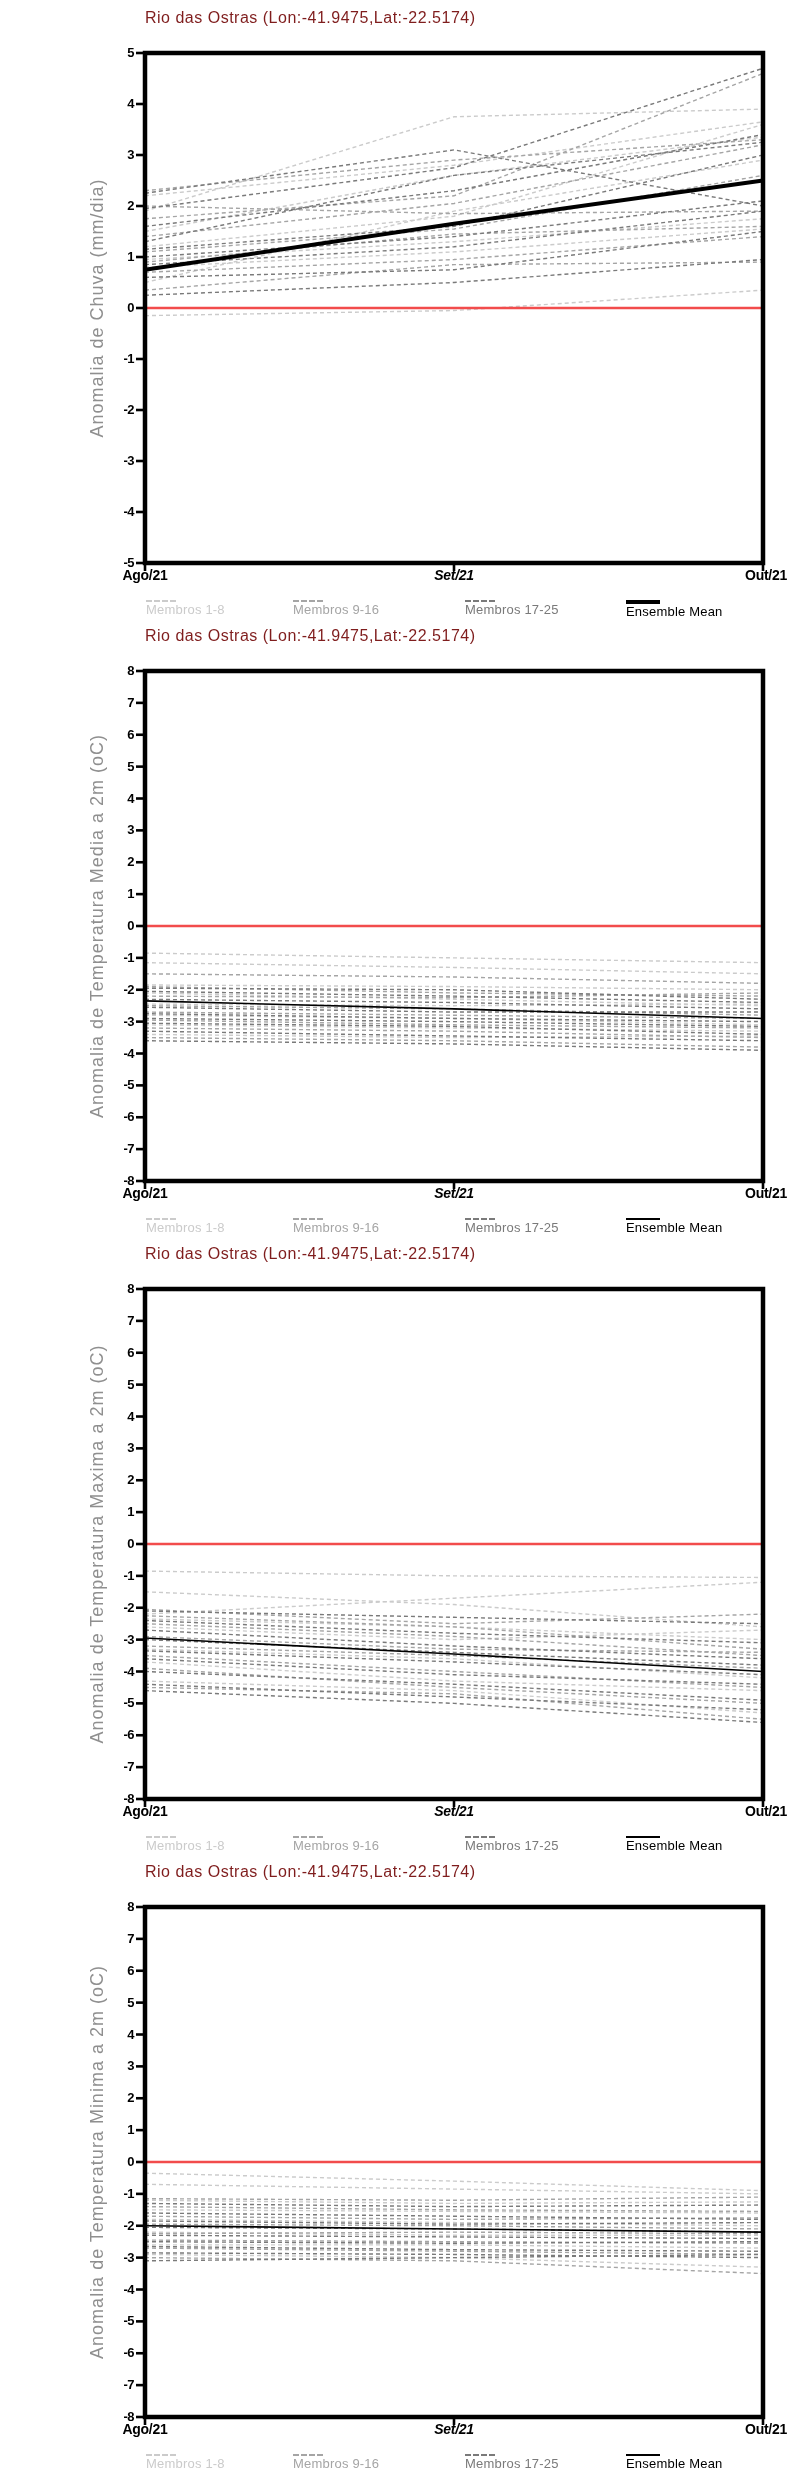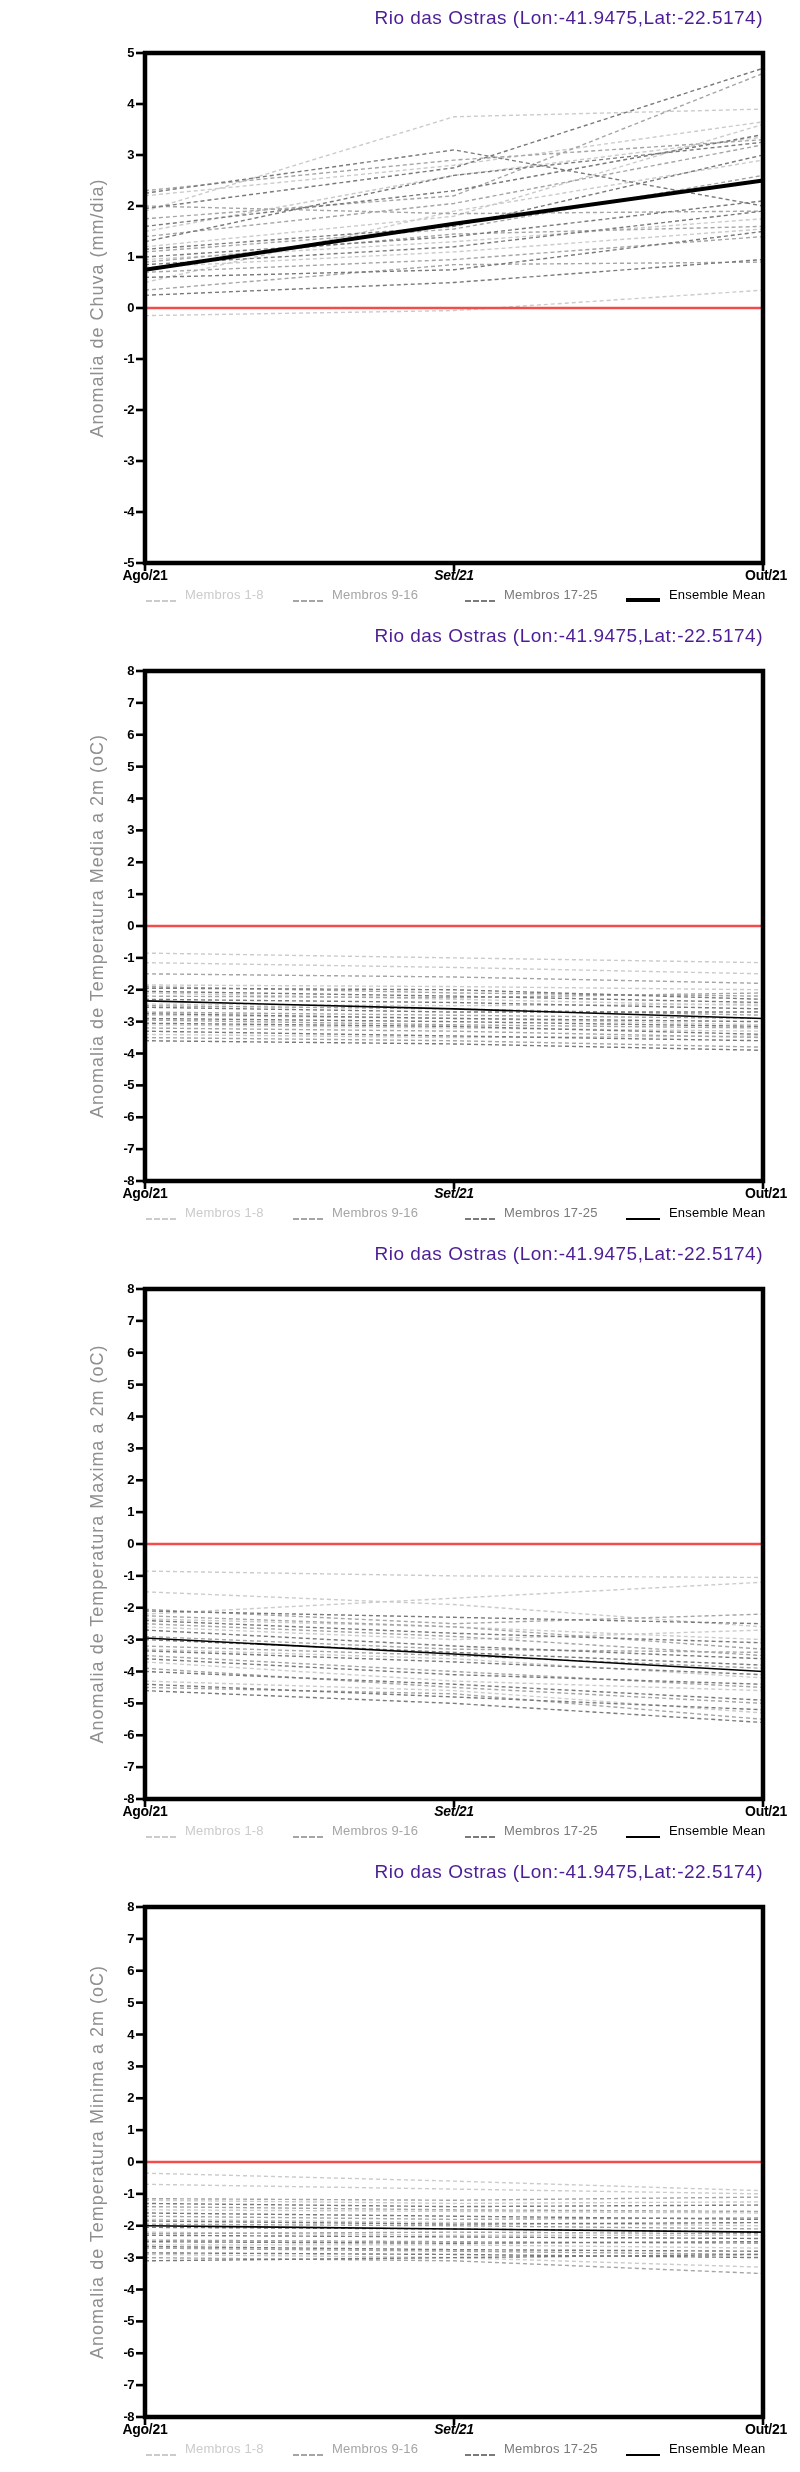--- a/index.html
+++ b/index.html
@@ -1,41 +1,41 @@
 <!DOCTYPE html>
 <html><head>
 <meta charset="utf-8">
 <style>
   html,body{margin:0;padding:0;background:#ffffff;}
   body{width:800px;font-family:"Liberation Sans", sans-serif;-webkit-font-smoothing:antialiased;}
   .page{width:800px;}
   .chart-block{position:relative;width:800px;height:618px;background:#ffffff;overflow:hidden;}
   .chart-title{
     position:absolute;left:145px;top:6px;width:618px;height:24px;
-    text-align:right;font-size:19px;line-height:24px;letter-spacing:0.5px;
-    color:#4c1d95;white-space:nowrap;
+    text-align:left;font-size:16px;line-height:24px;letter-spacing:0.5px;
+    color:#7f1d1d;white-space:nowrap;
   }
   .y-label{
     position:absolute;left:97px;top:308px;transform:translate(-50%,-50%) rotate(-90deg);
     transform-origin:center;font-size:18px;color:#8f8f8f;letter-spacing:1px;white-space:nowrap;
   }
   svg.plot{position:absolute;left:0;top:0;width:800px;height:618px;display:block;}
   .y-tick{
     position:absolute;left:92px;width:42px;text-align:right;
     font-size:13px;line-height:14px;font-weight:bold;color:#000;letter-spacing:-0.5px;
   }
   .x-tick{
     position:absolute;top:567px;width:120px;text-align:center;
     font-size:14px;font-weight:bold;color:#000;letter-spacing:-0.3px;white-space:nowrap;
   }
   .x-left{left:85px;}
   .x-center{left:394px;font-style:italic;}
   .x-right{left:706px;}
   .legend{position:absolute;left:0;top:584px;width:800px;height:18px;}
-  .legend-entry{position:absolute;top:0;height:18px;display:flex;align-items:flex-end;}
+  .legend-entry{position:absolute;top:16px;height:18px;display:flex;align-items:flex-start;flex-direction:column;}
   .le-0{left:146px;}
   .le-1{left:293px;}
   .le-2{left:465px;}
   .le-3{left:626px;}
   .sample{display:inline-block;width:30px;height:0;border-top:2px dashed #999;margin-right:9px;}
   .legend-label{font-size:13px;color:#999;white-space:nowrap;letter-spacing:0.2px;}
 </style>
 </head>
 <body>
 

